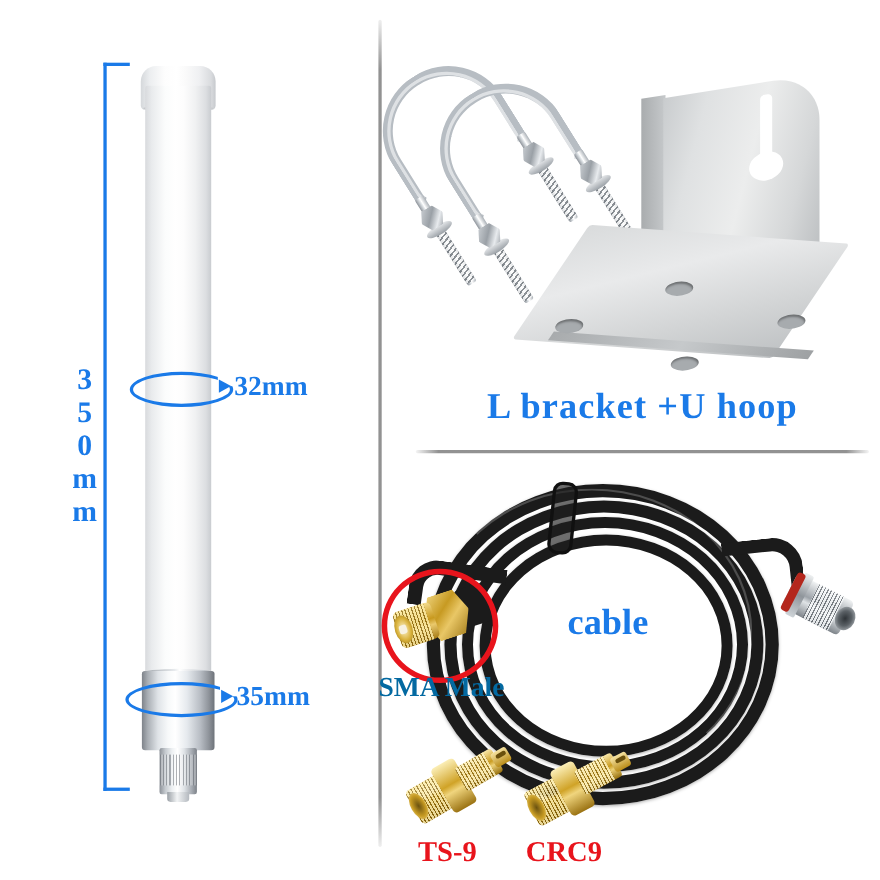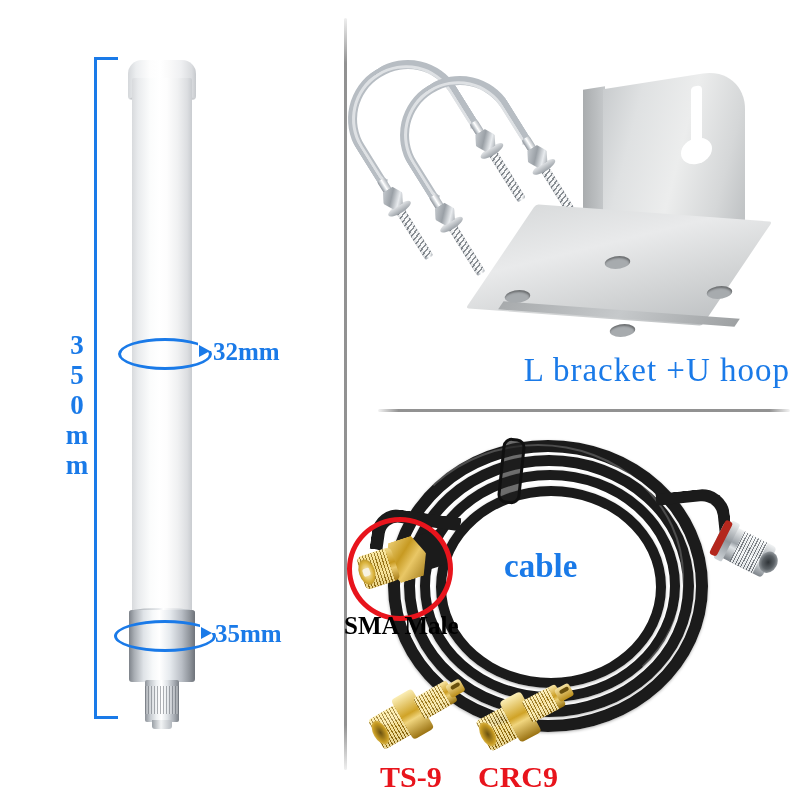--- a/index.html
+++ b/index.html
@@ -328,23 +328,23 @@
   .lb-hole.h1 { left: 10px;  top: 212px; }
   .lb-hole.h2 { left: 115px; top: 246px; }
   .lb-hole.h3 { left: 110px; top: 178px; }
   .lb-hole.h4 { left: 212px; top: 208px; }
 
   .bracket-caption {
     position: absolute;
     left: 378px;
     top: 352px;
     width: 412px;
-    text-align: right;
+    text-align: center;
     color: #1a7ae8;
-    font-weight: normal;
+    font-weight: bold;
     font-size: 33px;
     letter-spacing: 1px;
   }
 
   
   .cable-panel { position: absolute; left: 344px; top: 410px; width: 456px; height: 390px; }
 
   .coil {
     position: absolute;
     border: 12px solid #1b1b1b;
@@ -492,31 +492,31 @@
   .nf-mouth {
     position: absolute;
     left: 56px; top: 16px;
     width: 18px; height: 22px;
     background: radial-gradient(ellipse at 50% 50%, #2f3438 0%, #5b6166 45%, #cfd4d8 100%);
     border-radius: 50%;
   }
 
   .cable-caption {
     position: absolute;
-    left: 504px;
+    left: 516px;
     top: 548px;
     color: #1a7ae8;
     font-weight: bold;
     font-size: 33px;
   }
   .sma-caption {
     position: absolute;
     left: 344px;
     top: 612px;
-    color: #000000;
+    color: #0369a1;
     font-weight: bold;
     font-size: 25px;
     white-space: nowrap;
   }
 
   
   .adapter { position: absolute; }
   #adapter-ts9 { left: 370px; top: 675px; width: 100px; height: 72px; transform: rotate(-30deg); }
   #adapter-crc9 { left: 478px; top: 678px; width: 100px; height: 72px; transform: rotate(-28deg); }
 
@@ -578,21 +578,21 @@
     left: 88px; top: 30px;
     width: 10px; height: 4px;
     background: #6a500d;
     border-radius: 2px;
   }
 
   .adapter-label {
     position: absolute;
     color: #e8141c;
     font-weight: bold;
-    font-size: 30px;
+    font-size: 26px;
     white-space: nowrap;
   }
   #label-ts9 { left: 380px; top: 760px; }
   #label-crc9 { left: 478px; top: 760px; }
 </style>
 </head>
 <body>
 
 <div id="page">
 

